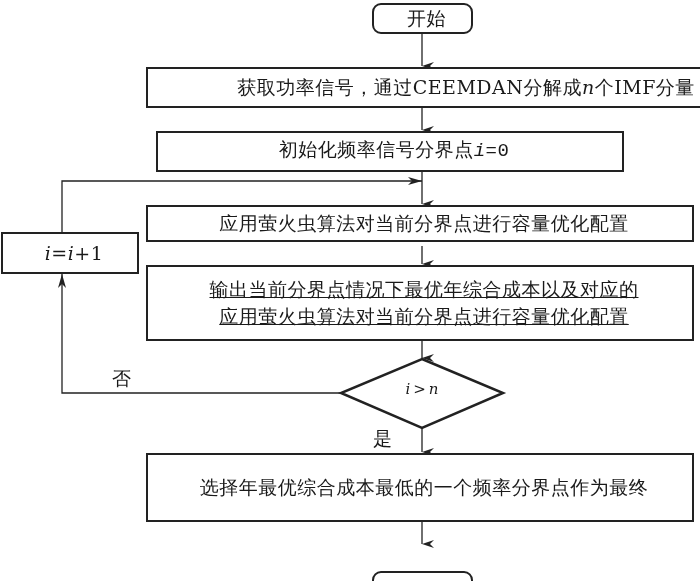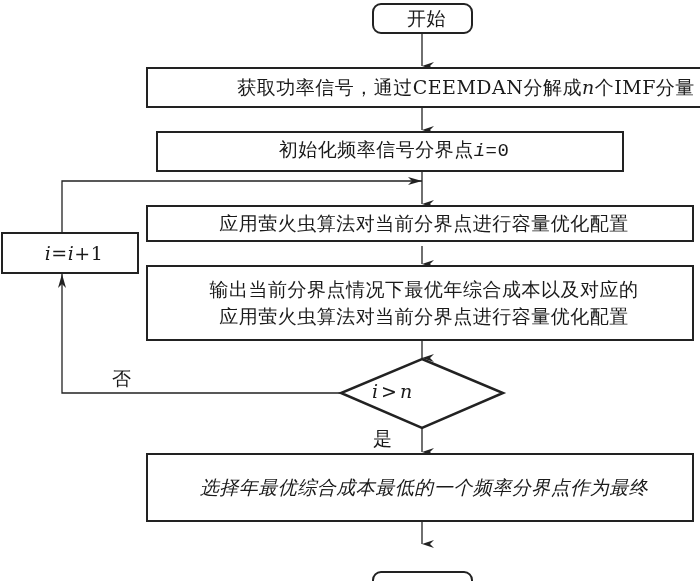--- a/index.html
+++ b/index.html
@@ -5,21 +5,21 @@
     html, body { margin: 0; padding: 0; background: #ffffff; }
     body { width: 700px; height: 581px; position: relative; overflow: hidden;
            font-family: "DejaVu Serif", "Liberation Serif", serif; color: #1a1a1a; }
     svg.lines { position: absolute; left: 0; top: 0; }
     .box { position: absolute; box-sizing: border-box; border: 2.5px solid #222;
            background: #fff; display: flex; align-items: center; justify-content: center;
            text-align: center; font-size: 19px; line-height: 27px; letter-spacing: 0.5px; padding-left: 8px; }
     .term { border-radius: 9px; }
     .lbl { position: absolute; font-size: 19px; }
     .it { font-style: italic; }
-    .diamond-text { position: absolute; font-size: 19px; }
+    .diamond-text { position: absolute; font-size: 15px; text-align: center; }
   </style>
 </head>
 <body>
 
 <svg class="lines" width="700" height="581">
   <defs>
     <marker id="arr" markerWidth="8" markerHeight="12" refX="4" refY="12" orient="auto-start-reverse" markerUnits="userSpaceOnUse">
       <path d="M0,0 L4,12 L8,0 L4,4 Z" fill="#222"></path>
     </marker>
     <marker id="arrR" markerWidth="14" markerHeight="8" refX="14" refY="4" orient="0" markerUnits="userSpaceOnUse">
@@ -53,35 +53,35 @@
 </div>
 
 <div class="box" style="left:156px; top:131px; width:468px; height:41px;font-family:Liberation Mono, monospace;">
   <span><span>初始化频率信号分界点</span><span class="it">i</span><span>=0</span></span>
 </div>
 
 <div class="box" style="left:146px; top:205px; width:548px; height:37px;">
   <span>应用萤火虫算法对当前分界点进行容量优化配置</span>
 </div>
 
-<div class="box" style="left:146px; top:265px; width:548px; height:76px; flex-direction:column;">
+<div class="box" style="left:146px; top:265px; width:548px; height:76px; flex-direction:column;text-decoration:underline;">
   <span>输出当前分界点情况下最优年综合成本以及对应的</span>
   <span>应用萤火虫算法对当前分界点进行容量优化配置</span>
 </div>
 
 <div class="box" style="left:1px; top:232px; width:138px; height:42px;">
   <span><span class="it">i</span><span>=</span><span class="it">i</span><span>+1</span></span>
 </div>
 
 <div class="diamond-text" style="left:372px; top:380px; width:100px;">
   <span class="it">i</span><span style="margin:0 3px;">&gt;</span><span class="it">n</span>
 </div>
 
 <div class="lbl" style="left:112px; top:366px;">否</div>
 <div class="lbl" style="left:373px; top:426px;">是</div>
 
-<div class="box" style="left:146px; top:453px; width:548px; height:69px; flex-direction:column;font-style:italic;">
+<div class="box" style="left:146px; top:453px; width:548px; height:69px; flex-direction:column;">
   <span>选择年最优综合成本最低的一个频率分界点作为最终</span>
 </div>
 
 <div class="box term" style="left:372px; top:545px; width:101px; height:40px;margin-top:26px;">
   <span>结束</span>
 </div>
 
 </body></html>

